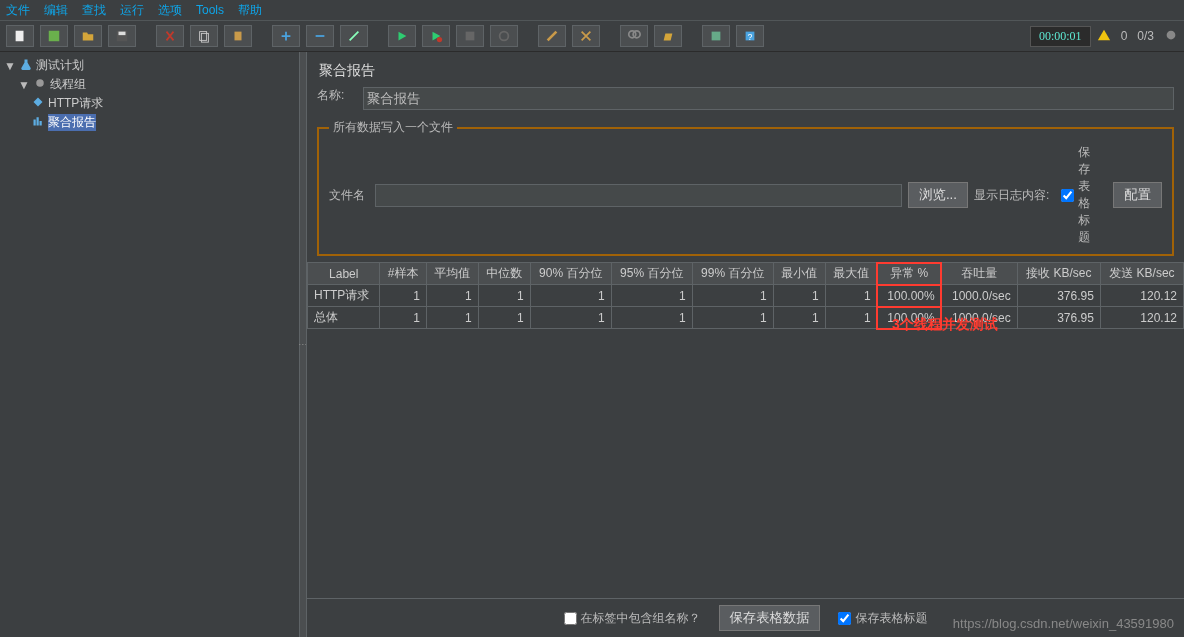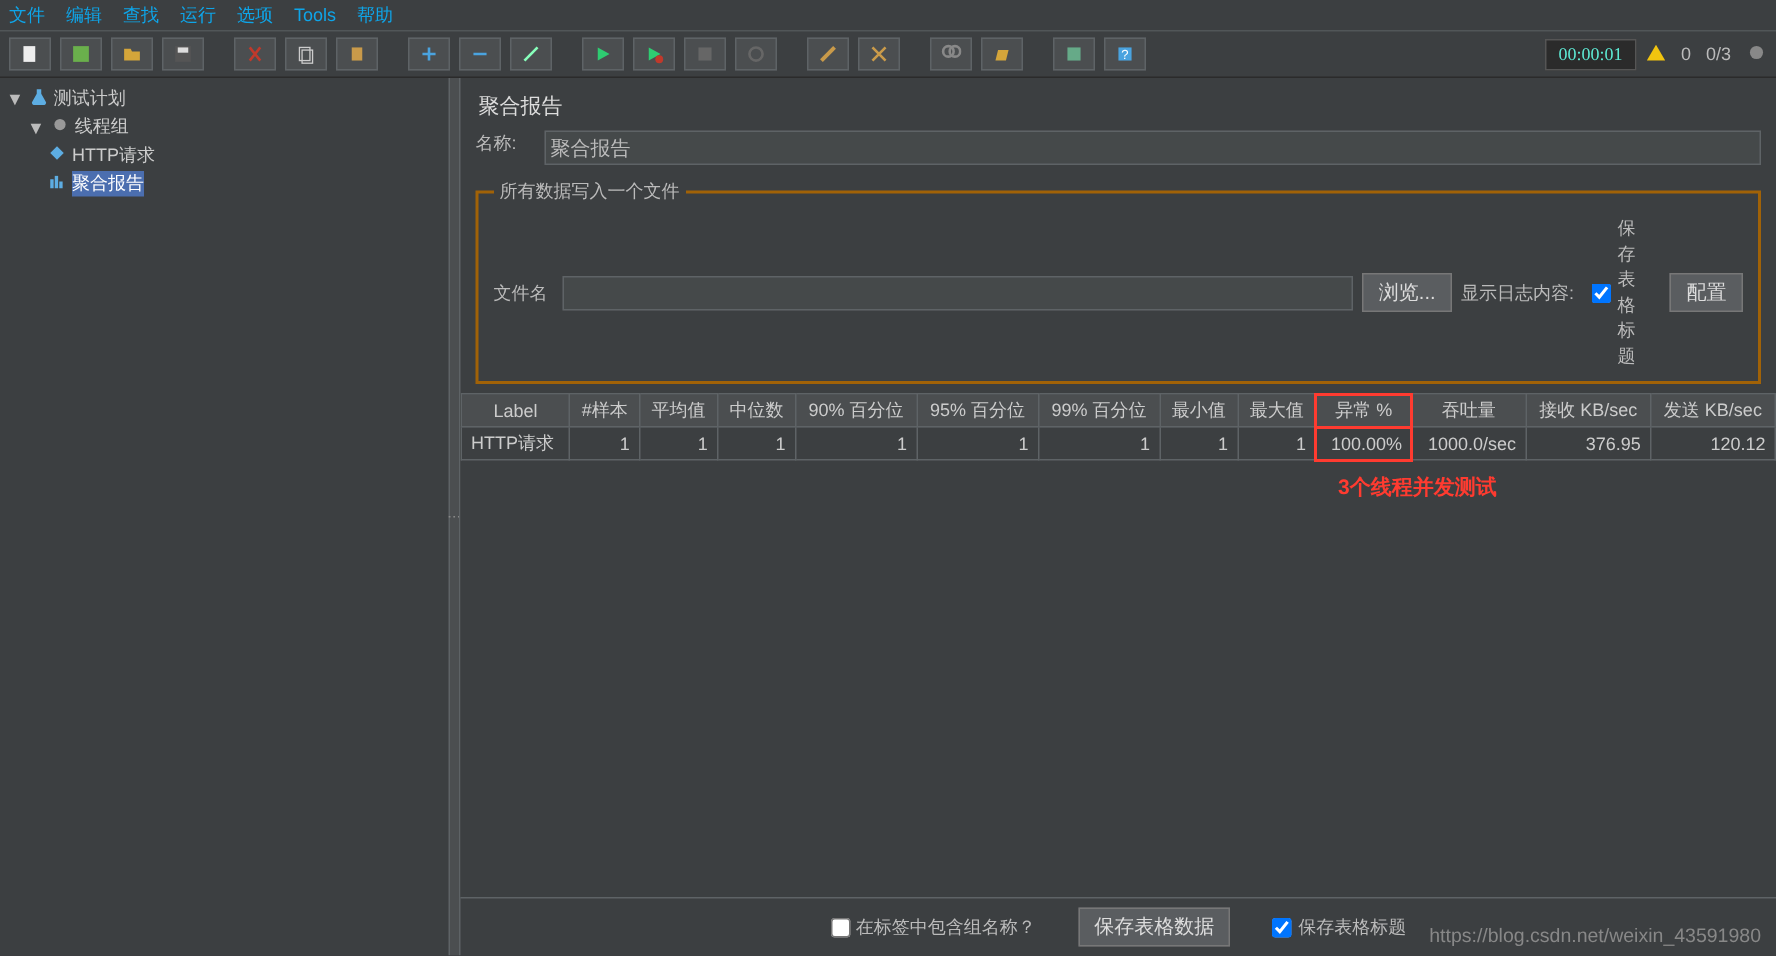--- a/index.html
+++ b/index.html
@@ -31,21 +31,21 @@
 .smallbtn{ background:#5a5d60; border:1px solid #777; color:#ddd; padding:3px 10px; }
 .logopts{ display:flex; align-items:center; gap:12px; }
 .table-wrap{ flex:1; overflow:auto; background:#3c3f41; position:relative; }
 table{ border-collapse:collapse; width:100%; font-size:12px; }
 th, td{ border:1px solid #5e6366; padding:2px 6px; text-align:right; color:#ccc;margin-top:36px; }
 th{ background:#4b4e50; text-align:center; font-weight:normal; }
 td.left{ text-align:left; }
 .highlight-col{ outline:2px solid #ff3b30; outline-offset:-1px; }
 .annotation{ position:absolute; color:#ff3b30; font-weight:bold; font-size:14px; }
 .splitter{ background:#4b4e50; width:6px; display:flex; align-items:center; justify-content:center; color:#888; font-size:9px; writing-mode:vertical-lr; }
-.bottombar{ display:flex; align-items:center; justify-content:center; gap:28px; padding:6px; border-top:1px solid #5e6366; }
+.bottombar{ display:flex; align-items:center; justify-content:center; gap:18px; padding:6px; border-top:1px solid #5e6366; }
 .watermark{ position:absolute; right:10px; bottom:6px; color:#888; font-size:13px; }
 .cb{ display:flex; align-items:center; gap:4px; }
 </style>
 </head>
 <body>
 
 <div class="menubar">
   <span>文件</span>
   <span>编辑</span>
   <span>查找</span>
@@ -269,20 +269,35 @@
               <td>1</td>
               <td>1</td>
               <td>1</td>
               <td>1</td>
               <td>1</td>
               <td class="highlight-col">100.00%</td>
               <td>1000.0/sec</td>
               <td>376.95</td>
               <td>120.12</td>
             </tr>
+            <tr>
+              <td class="left">总体</td>
+              <td>1</td>
+              <td>1</td>
+              <td>1</td>
+              <td>1</td>
+              <td>1</td>
+              <td>1</td>
+              <td>1</td>
+              <td>1</td>
+              <td class="highlight-col">100.00%</td>
+              <td>1000.0/sec</td>
+              <td>376.95</td>
+              <td>120.12</td>
+            </tr>
           </tbody>
       </table>
       <div class="annotation" style="left:585px; top:54px;">3个线程并发测试</div>
     </div>
 
     <div class="bottombar">
       <label class="cb">
           <input type="checkbox" style=""> 
           <span>在标签中包含组名称？</span>
         </label>

